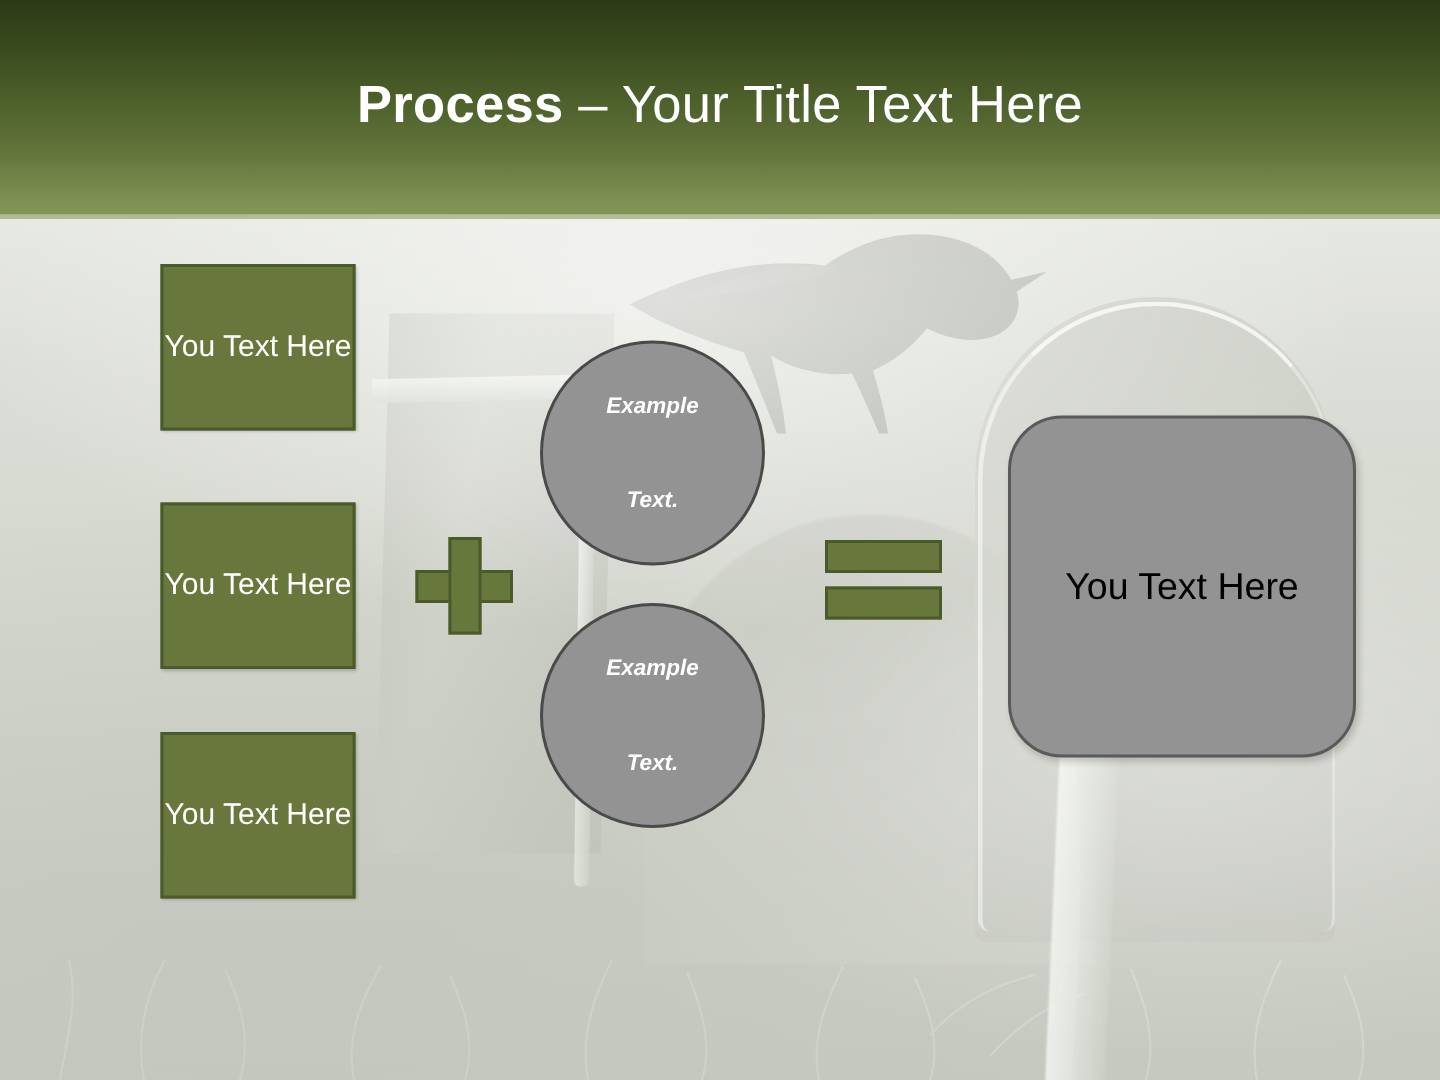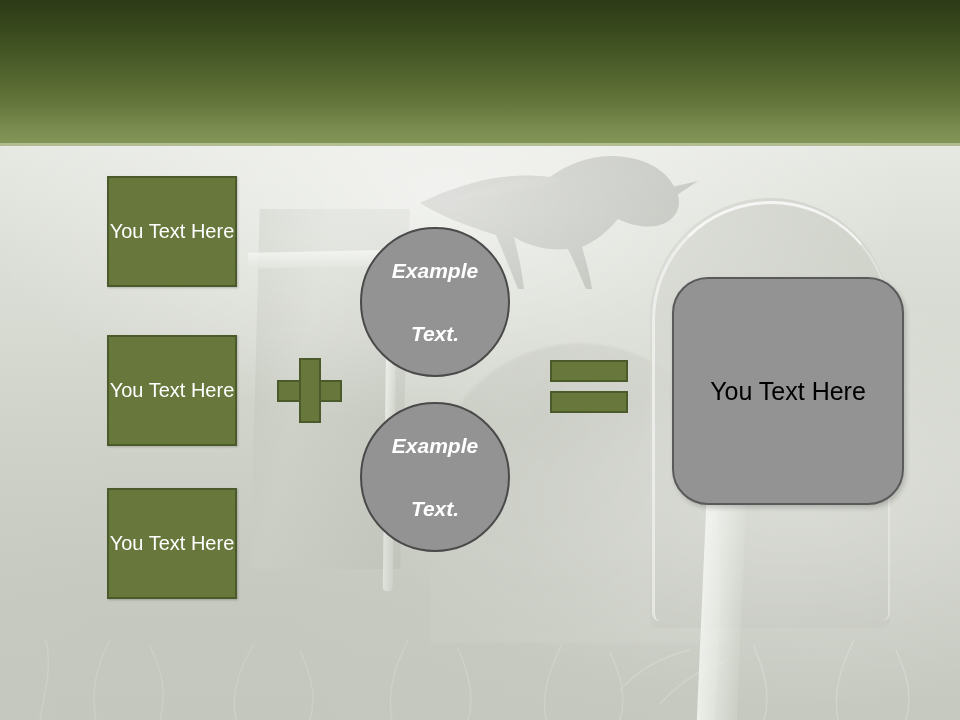--- a/index.html
+++ b/index.html
@@ -233,21 +233,21 @@
     height: 150px;
     border-radius: 50%;
     background: #939393;
     border: 2px solid #4a4a4a;
     box-sizing: border-box;
     display: flex;
     flex-direction: column;
     align-items: center;
     justify-content: center;
     color: #ffffff;
-    font-size: 21px;
+    font-size: 15px;
     line-height: 26px;
     font-weight: bold;
     font-style: italic;
     text-align: center;
     gap: 37px;
   }
   #circle-1 { left: 360px; top: 227px; }
   #circle-2 { left: 360px; top: 402px; }
 
   
@@ -317,20 +317,23 @@
         </g>
         <path d="M706 0 C 712 60, 708 140, 700 230 L 714 230 C 722 140, 722 62, 716 0 Z" fill="#f0f2ed" opacity="0.55"></path>
       </svg>
     </div>
 
     <div class="bg-haze"></div>
   </div>
 
   <div class="header"></div>
   <div class="header-rule"></div>
+  <div class="title">
+    <span class="strong">Process</span><span class="rest"> – Your Title Text Here</span>
+  </div>
 
   <div id="box-1" class="green-box">
     <span>You Text Here</span>
   </div>
   <div id="box-2" class="green-box">
     <span>You Text Here</span>
   </div>
   <div id="box-3" class="green-box">
     <span>You Text Here</span>
   </div>

